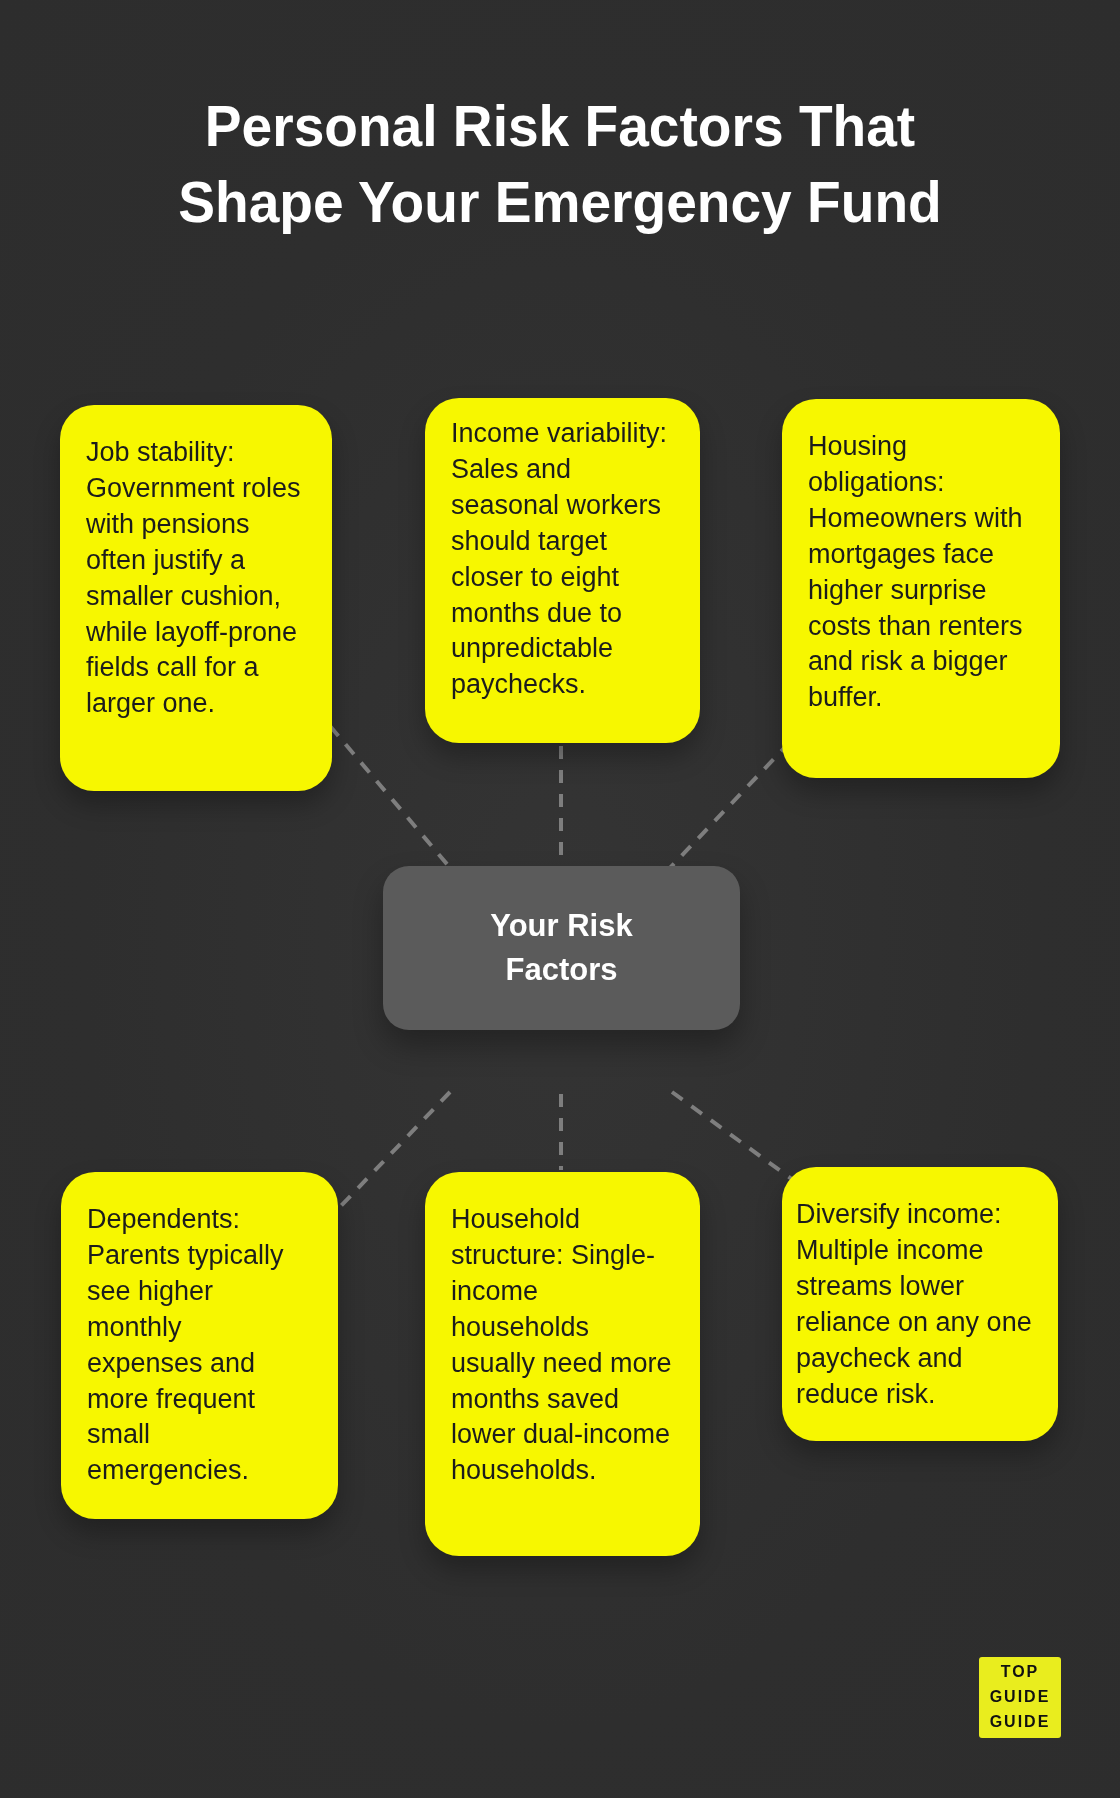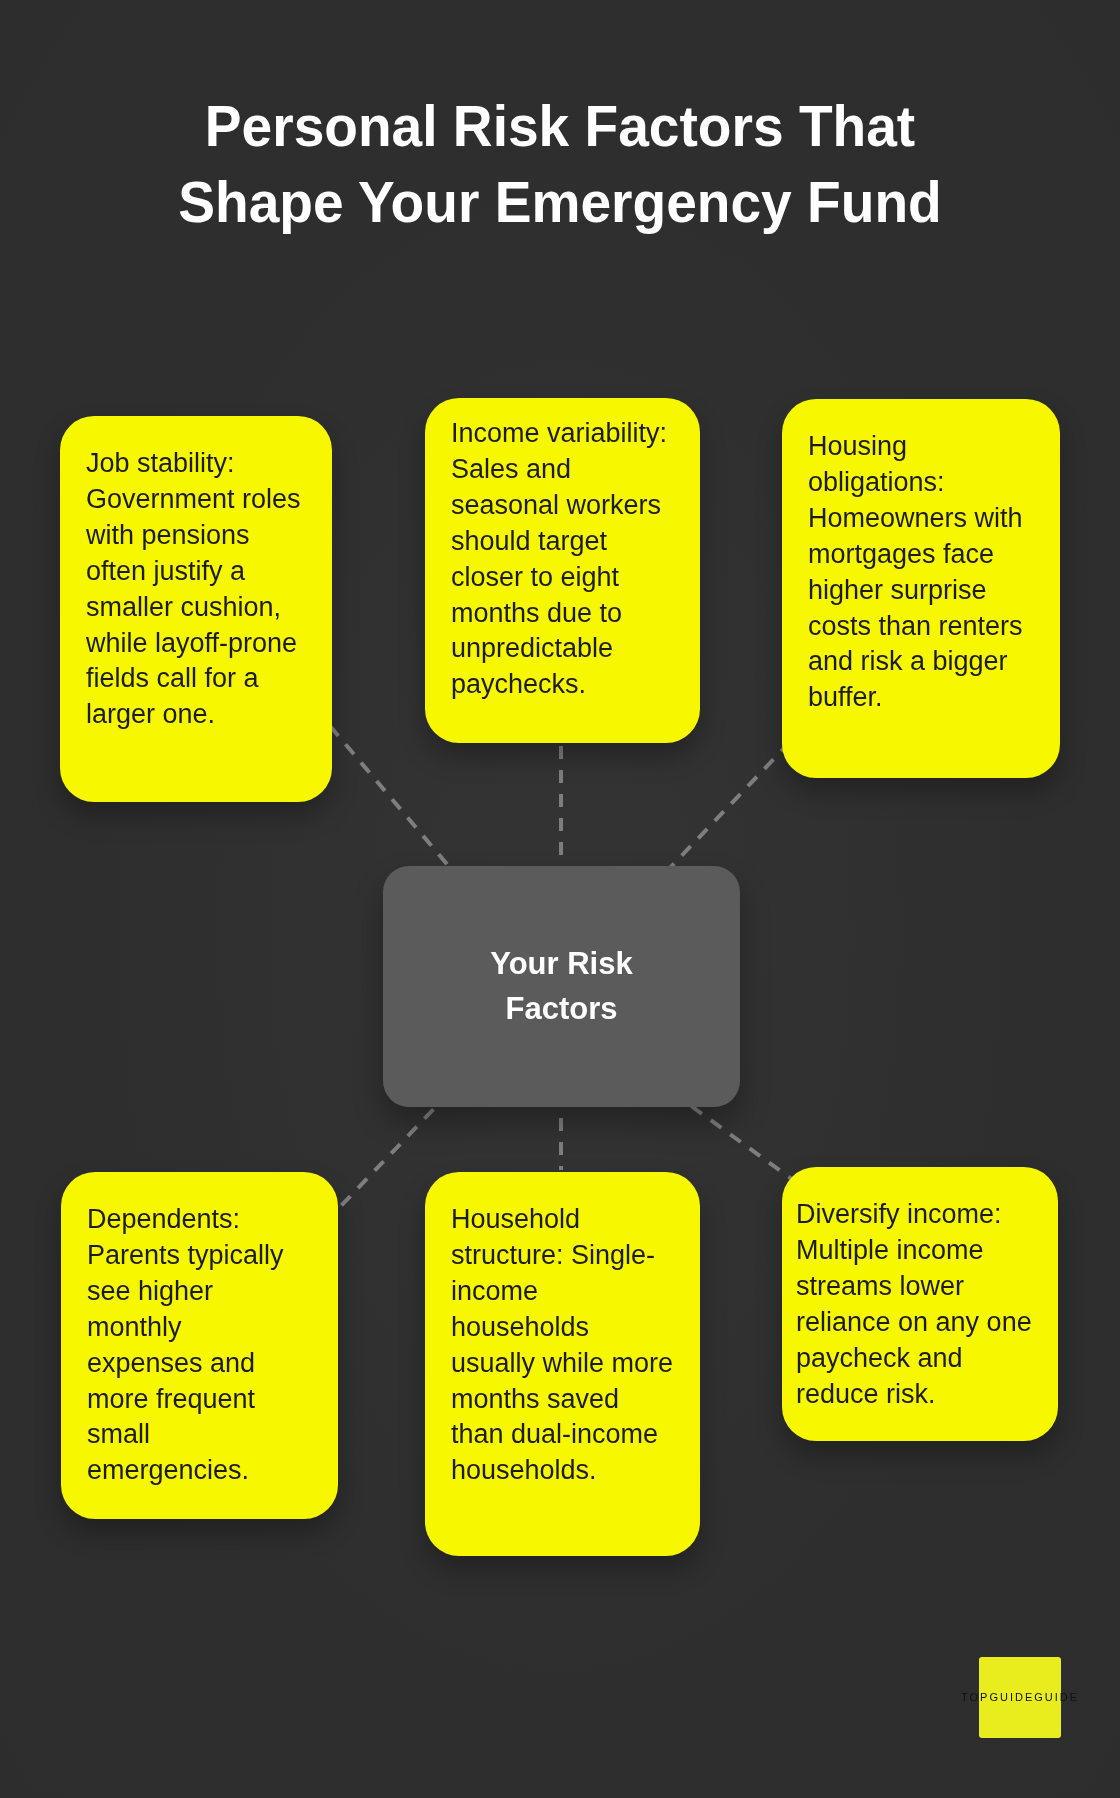--- a/index.html
+++ b/index.html
@@ -35,51 +35,51 @@
     position:absolute;
     background:#f7f700;
     border-radius:34px;
     color:#1c1c1c;
     font-size:27px;
     line-height:1.33;
     box-shadow:0 14px 26px rgba(0,0,0,0.28);
     box-sizing:border-box;
   }
   .card .txt{display:block;}
-  .card1{left:60px;  top:416px;  width:272px; height:386px; padding:30px 28px 20px 26px;}
+  .card1{left:60px;  top:405px;  width:272px; height:386px; padding:30px 28px 20px 26px;}
   .card2{left:425px; top:398px;  width:275px; height:345px; padding:18px 24px 24px 26px;}
   .card3{left:782px; top:399px;  width:278px; height:379px; padding:30px 24px 24px 26px;}
   .card4{left:61px;  top:1172px; width:277px; height:347px; padding:30px 44px 24px 26px;}
   .card5{left:425px; top:1172px; width:275px; height:384px; padding:30px 24px 24px 26px;}
   .card6{left:782px; top:1167px; width:276px; height:274px; padding:30px 24px 24px 14px;}
   .node{
     position:absolute;
-    left:383px;top:866px;width:357px;height:241px;
+    left:383px;top:866px;width:357px;height:164px;
     background:#5b5b5b;
     border-radius:26px;
     display:flex;align-items:center;justify-content:center;
     box-shadow:0 16px 30px rgba(0,0,0,0.30);
   }
   .node .label{
     max-width:210px;
     text-align:center;
     color:#ffffff;
     font-weight:700;
     font-size:31px;
     line-height:1.42;
   }
   .logo{
     position:absolute;
     left:979px;top:1657px;width:82px;height:81px;
     background:#e9ed1e;
     border-radius:3px;
-    display:flex;flex-direction:row;align-items:center;justify-content:center;
+    display:flex;flex-direction:column;align-items:center;justify-content:center;
     color:#111111;
-    font-weight:400;
-    font-size:11px;
+    font-weight:700;
+    font-size:16px;
     letter-spacing:2px;
     line-height:1.55;
     text-align:center;
   }
   .logo span{display:block;}
 </style>
 </head>
 <body>
 
 <div class="stage">
@@ -108,21 +108,21 @@
 
   <div class="card card3">
     <span class="txt">Housing obligations: Homeowners with mortgages face higher surprise costs than renters and risk a bigger buffer.</span>
   </div>
 
   <div class="card card4">
     <span class="txt">Dependents: Parents typically see higher monthly expenses and more frequent small emergencies.</span>
   </div>
 
   <div class="card card5">
-    <span class="txt">Household structure: Single-income households usually while more months saved than dual-income households.</span>
+    <span class="txt">Household structure: Single-income households usually need more months saved lower dual-income households.</span>
   </div>
 
   <div class="card card6">
     <span class="txt">Diversify income: Multiple income streams lower reliance on any one paycheck and reduce risk.</span>
   </div>
 
   <div class="node">
     <div class="label">Your Risk Factors</div>
   </div>
 

